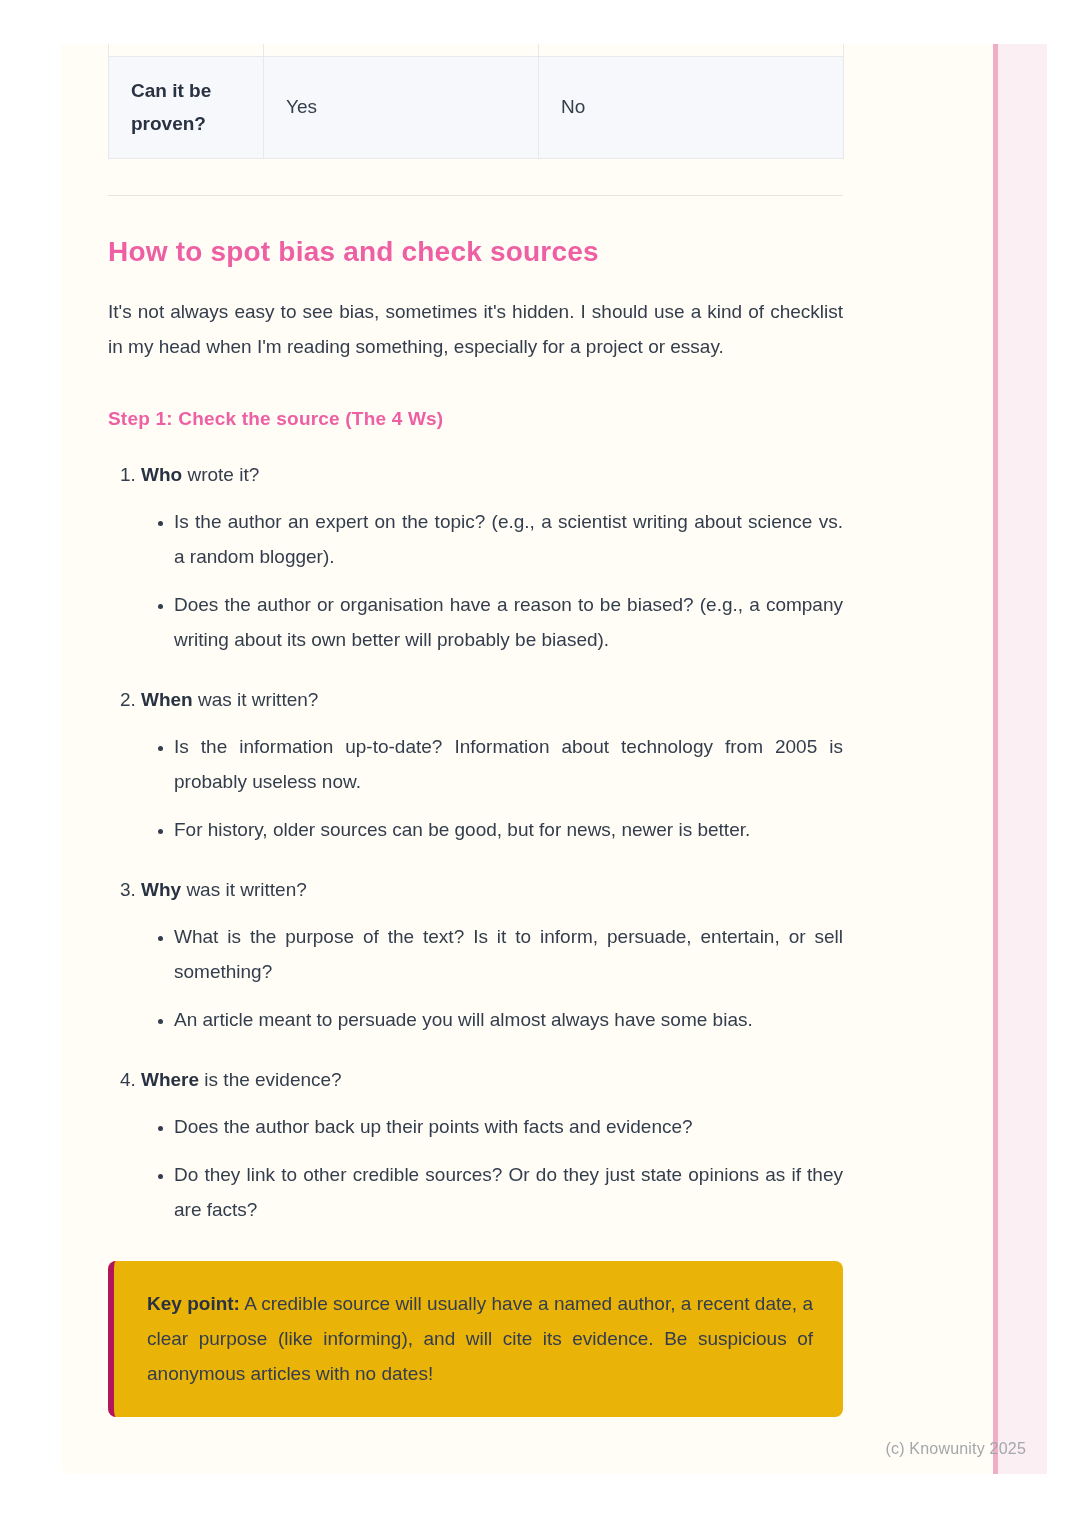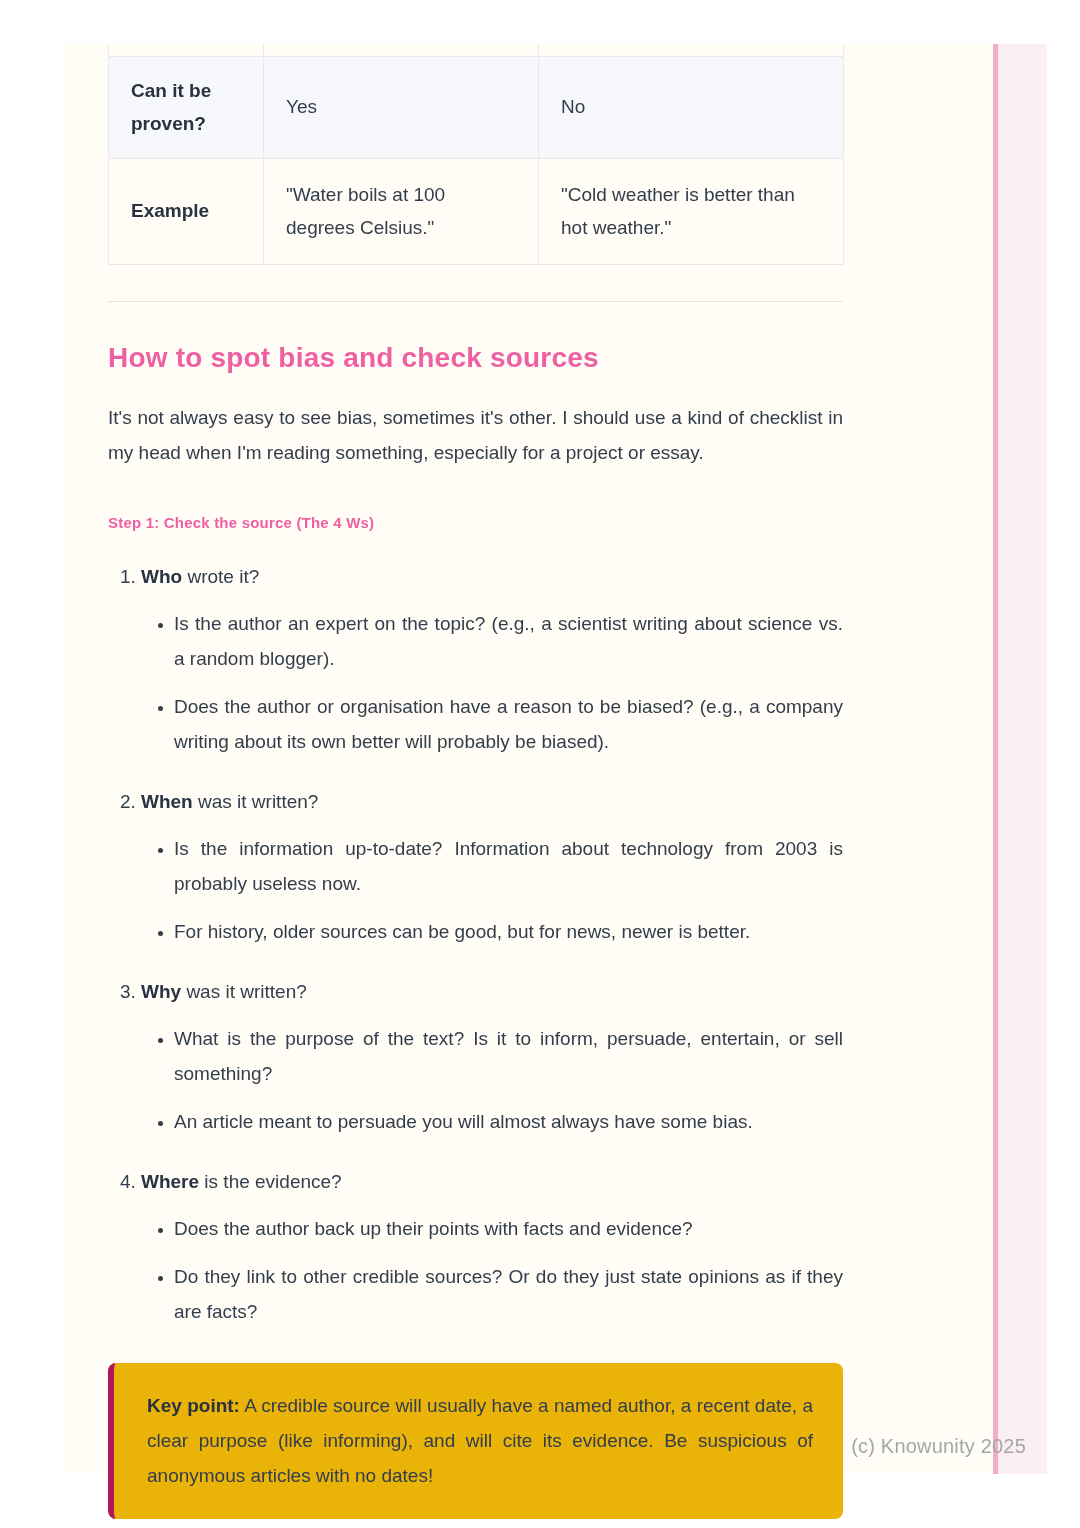--- a/index.html
+++ b/index.html
@@ -80,21 +80,21 @@
   }
   p.intro {
     margin: 26px 0 0 0;
     font-size: 19px;
     line-height: 35px;
     text-align: justify;
     color: #333d4d;
   }
   h3.step-title {
     margin: 44px 0 0 0;
-    font-size: 15px;
+    font-size: 19px;
     line-height: 1.2;
     font-weight: 700;
     color: #ee5fa3;
     letter-spacing: 0.2px;
   }
 
   
   ol.checklist {
     margin: 30px 0 0 0;
     padding: 0 0 0 33px;
@@ -130,21 +130,21 @@
     text-align: justify;
     color: #333d4d;
   }
   .keypoint .kp-label { font-weight: 700; color: #283242; }
 
   
   .footer {
     position: absolute;
     right: 21px;
     bottom: 16px;
-    font-size: 20px;
+    font-size: 16px;
     color: #a3a7ab;
     z-index: 2;
     letter-spacing: 0.2px;
   }
 </style>
 </head>
 <body>
 
 <div class="sheet">
 
@@ -162,48 +162,43 @@
         <tr class="sliver">
           <td></td>
           <td></td>
           <td></td>
         </tr>
         <tr class="row-proven">
           <td class="rowhead">Can it be proven?</td>
           <td>Yes</td>
           <td>No</td>
         </tr>
-        <tr class="row-example">
-          <td class="rowhead">Example</td>
-          <td>"Water boils at 100 degrees Celsius."</td>
-          <td>"Cold weather is better than hot weather."</td>
-        </tr>
       </tbody>
     </table>
 
     <hr class="divider">
 
     <h2 class="section-title">How to spot bias and check sources</h2>
 
-    <p class="intro">It's not always easy to see bias, sometimes it's other. I should use a kind of checklist in my head when I'm reading something, especially for a project or essay.</p>
+    <p class="intro">It's not always easy to see bias, sometimes it's hidden. I should use a kind of checklist in my head when I'm reading something, especially for a project or essay.</p>
 
     <h3 class="step-title">Step 1: Check the source (The 4 Ws)</h3>
 
     <ol class="checklist">
       <li>
         <span class="term">Who</span><span> wrote it?</span>
         <ul class="sub">
           <li>Is the author an expert on the topic? (e.g., a scientist writing about science vs. a random blogger).</li>
           <li>Does the author or organisation have a reason to be biased? (e.g., a company writing about its own better will probably be biased).</li>
         </ul>
       </li>
       <li>
         <span class="term">When</span><span> was it written?</span>
         <ul class="sub">
-          <li>Is the information up-to-date? Information about technology from 2003 is probably useless now.</li>
+          <li>Is the information up-to-date? Information about technology from 2005 is probably useless now.</li>
           <li>For history, older sources can be good, but for news, newer is better.</li>
         </ul>
       </li>
       <li>
         <span class="term">Why</span><span> was it written?</span>
         <ul class="sub">
           <li>What is the purpose of the text? Is it to inform, persuade, entertain, or sell something?</li>
           <li>An article meant to persuade you will almost always have some bias.</li>
         </ul>
       </li>

